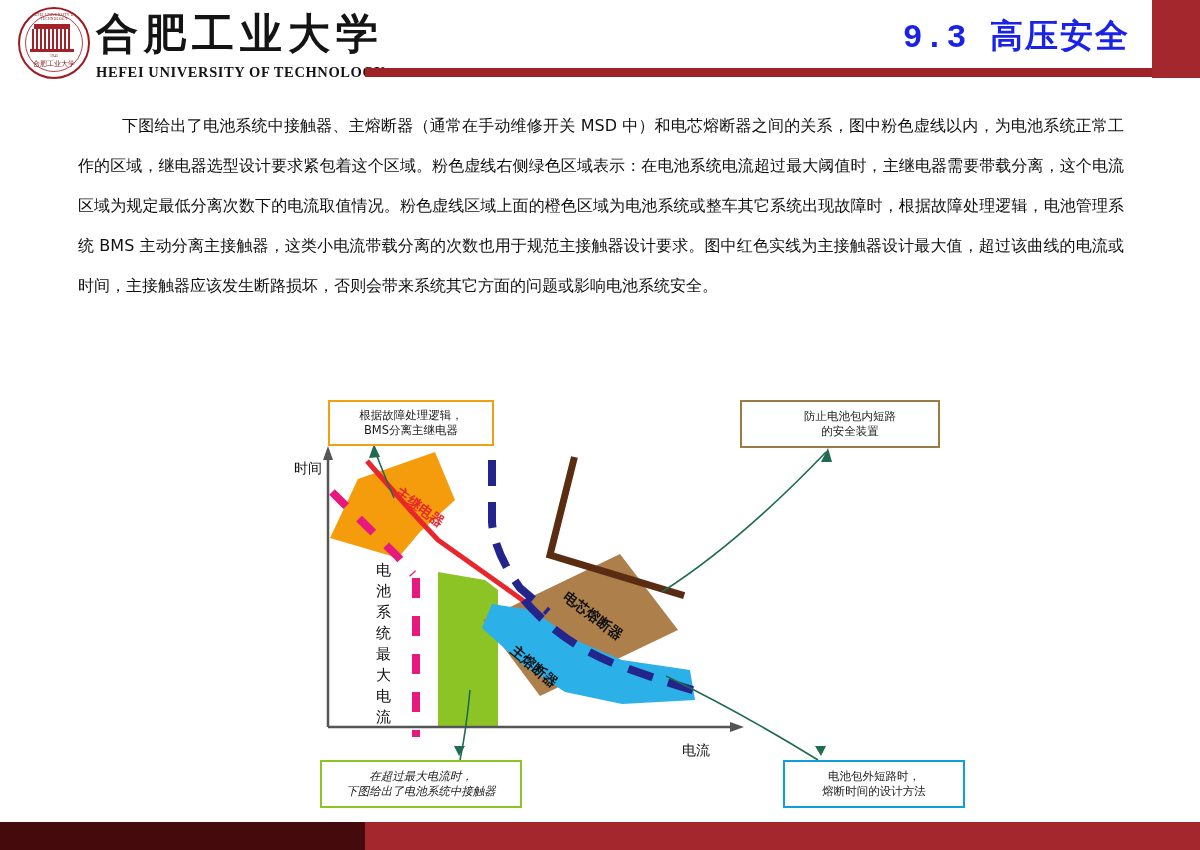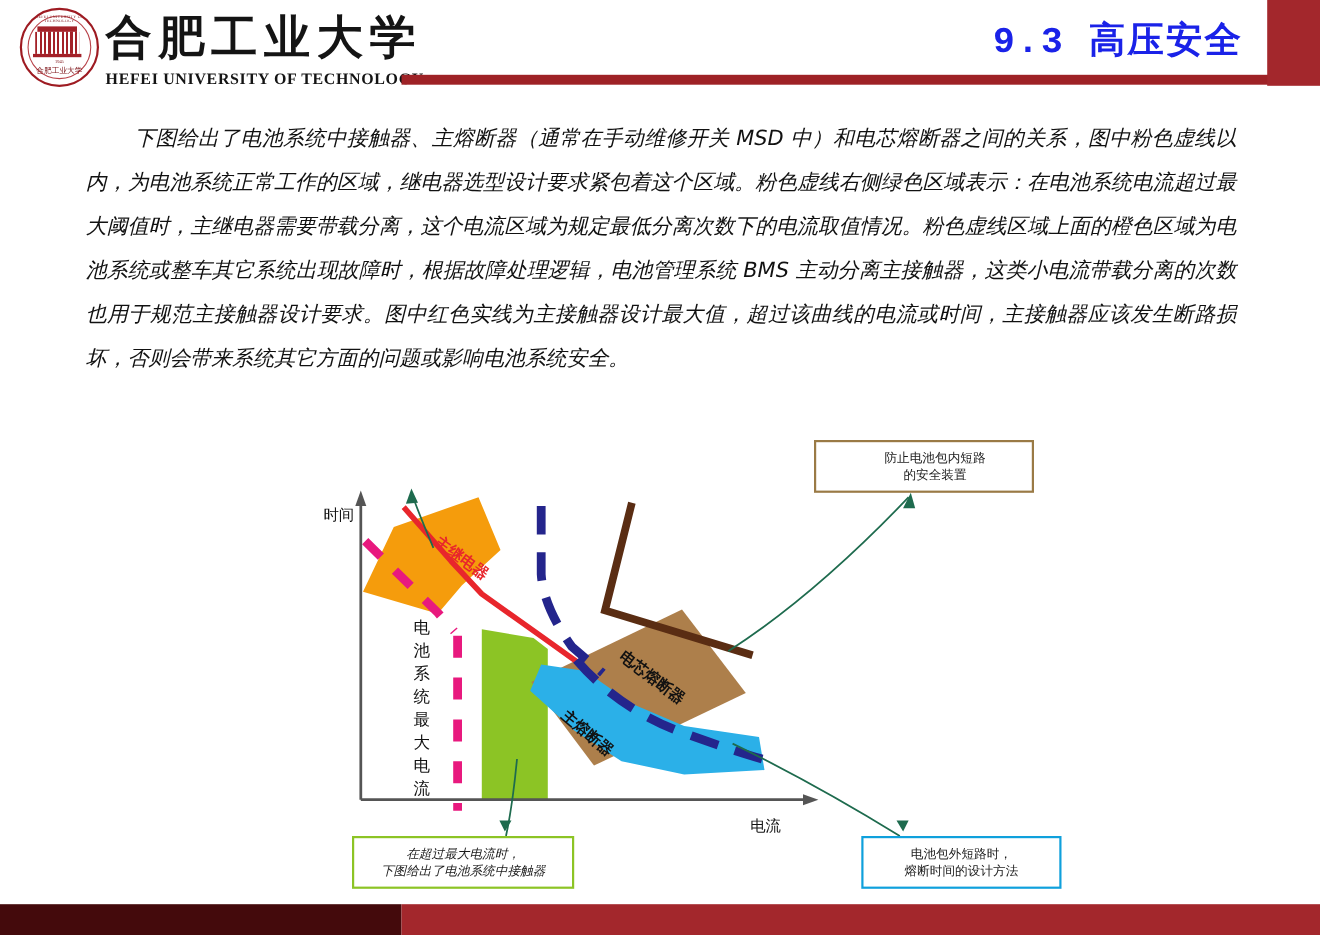--- a/index.html
+++ b/index.html
@@ -30,22 +30,22 @@
     font-family:"DejaVu Sans","Liberation Sans",sans-serif;letter-spacing:6px;white-space:nowrap;}
   #uni-en{position:absolute;left:88px;top:62px;font-size:14.5px;font-weight:bold;color:#141414;
     font-family:"Liberation Serif","DejaVu Serif",serif;letter-spacing:.6px;white-space:nowrap;}
   #hdr-rule{position:absolute;left:365px;top:68px;width:835px;height:9px;background:#9e2226;}
   #hdr-redblock{position:absolute;left:1152px;top:0;width:48px;height:78px;background:#a3272c;}
   #hdr-title{position:absolute;right:70px;top:14px;font-size:33px;font-weight:bold;
     color:#1a22e8;font-family:Liberation Mono, monospace;
     letter-spacing:2px;white-space:nowrap;}
   
   #body-text{position:absolute;left:78px;top:106px;width:1046px;
-    font-size:19px;line-height:40px;color:#111;text-align:justify;
-    font-family:"DejaVu Sans","Liberation Sans",sans-serif;text-indent:44px;font-style:italic;}
+    font-size:16px;line-height:40px;color:#111;text-align:justify;
+    font-family:"DejaVu Sans","Liberation Sans",sans-serif;text-indent:44px;}
   
   #diagram{position:absolute;left:270px;top:392px;width:680px;height:425px;}
   #diagram svg{position:absolute;left:0;top:0;}
   .callout{position:absolute;background:#fff;text-align:center;
     font-size:11.5px;line-height:15px;color:#1a1a1a;
     font-family:"DejaVu Sans","Liberation Sans",sans-serif;
     display:flex;flex-direction:column;justify-content:center;align-items:center;}
   #co-bms{left:58px;top:8px;width:162px;height:42px;border:2px solid #F0A010;}
   #co-safety{left:470px;top:8px;width:176px;height:44px;border:2px solid #9a7a45;padding-left:20px;}
   #co-green{left:50px;top:368px;width:198px;height:44px;border:2px solid #8CC425;font-style:italic;}
@@ -142,20 +142,24 @@
 
   <div class="axis-lbl" id="lbl-time">时间</div>
   <div class="axis-lbl" id="lbl-current">电流</div>
 
   <div class="vlabel" id="lbl-maxcur">电池系统最大电流</div>
 
   <div class="rotlabel" id="lbl-relay">主继电器</div>
   <div class="rotlabel" id="lbl-cellfuse">电芯熔断器</div>
   <div class="rotlabel" id="lbl-mainfuse">主熔断器</div>
 
+  <div class="callout" id="co-bms">
+    <span>根据故障处理逻辑，</span>
+    <span>BMS分离主继电器</span>
+  </div>
   <div class="callout" id="co-safety">
     <span>防止电池包内短路</span>
     <span>的安全装置</span>
   </div>
   <div class="callout" id="co-green">
     <span>在超过最大电流时，</span>
     <span>下图给出了电池系统中接触器</span>
   </div>
   <div class="callout" id="co-cyan">
     <span>电池包外短路时，</span>

